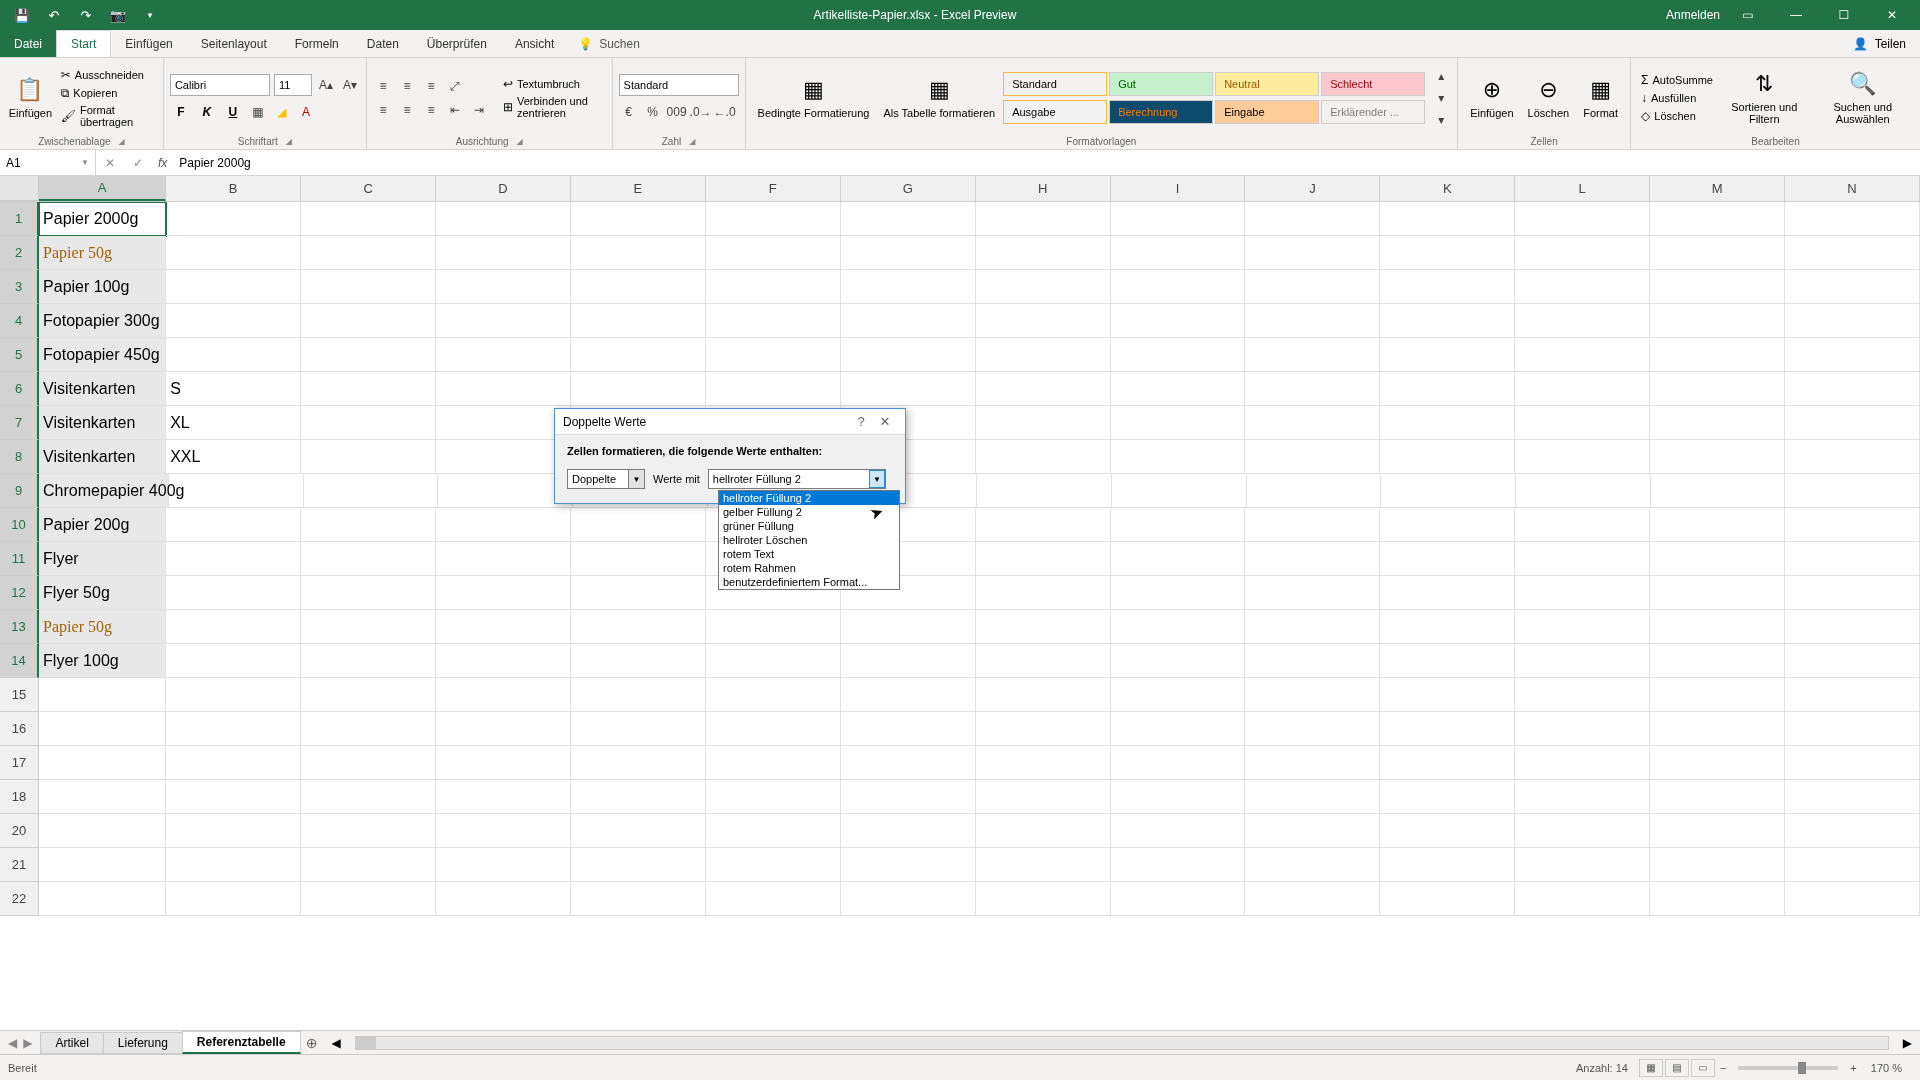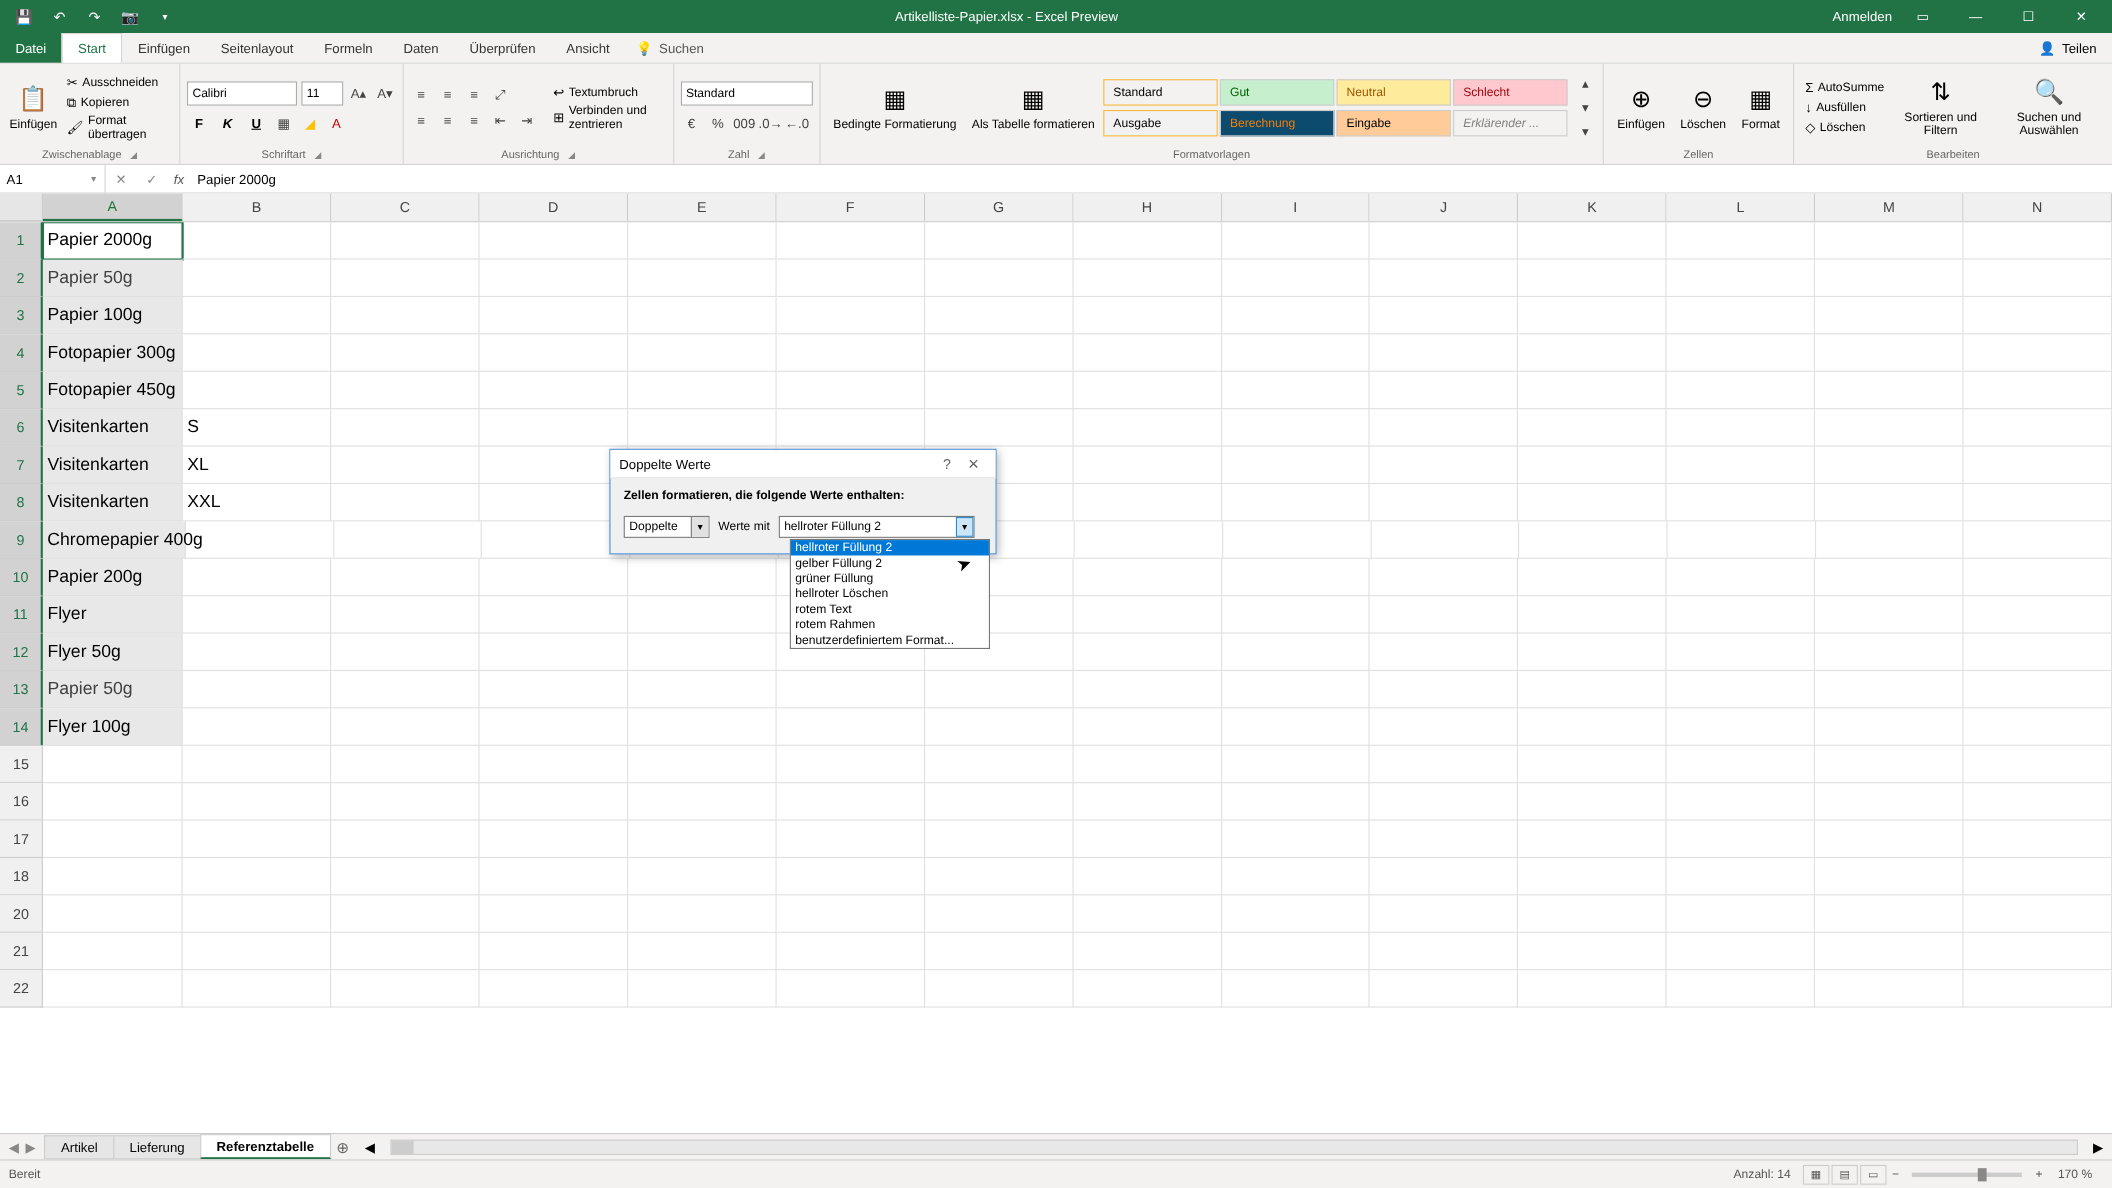--- a/index.html
+++ b/index.html
@@ -66,21 +66,21 @@
 .col-h { border-right: 1px solid #ccc; display: flex; align-items: center; justify-content: center; font-size: 13px; color: #444; background: #f0f0f0; }
 .col-h.sel { background: #d2d2d2; color: #217346; border-bottom: 2px solid #217346; }
 
 .grid-body { flex: 1; overflow: hidden; position: relative; }
 .row { display: flex; height: 34px; }
 .row-h { width: 40px; background: #f0f0f0; border-right: 1px solid #ccc; border-bottom: 1px solid #ccc; display: flex; align-items: center; justify-content: center; font-size: 13px; color: #444; }
 .row-h.sel { background: #d2d2d2; color: #217346; border-right: 2px solid #217346; }
 .cell { border-right: 1px solid #e0e0e0; border-bottom: 1px solid #e0e0e0; display: flex; align-items: center; padding: 0 4px; font-size: 16px; overflow: visible; white-space: nowrap; position: relative; }
 .cell.colA.selrange { background: #e8e8e8; }
 .cell.colA.active { background: #fff; outline: 2px solid #217346; outline-offset: -1px; }
-.cell.dup { background: #ffc7ce; color: #404040; }
+.cell.dup { background: #ffc7ce; color: #a16207; font-family: Liberation Serif, serif; }
 
 
 .dialog { position: absolute; left: 554px; top: 408px; width: 352px; background: #f0f0f0; border: 1px solid #4a90d9; box-shadow: 2px 2px 8px rgba(0,0,0,0.3); font-size: 11px; z-index: 100; }
 .dialog-title { height: 26px; background: #fff; border-bottom: 1px solid #ddd; display: flex; align-items: center; padding: 0 8px; }
 .dialog-title .t { flex: 1; font-size: 12px; }
 .dialog-title .btn { width: 24px; text-align: center; font-size: 13px; color: #666; }
 .dialog-body { padding: 10px 12px 14px 12px; }
 .dialog-label { font-weight: bold; font-size: 11px; margin-bottom: 12px; }
 .dialog-row { display: flex; align-items: center; gap: 8px; }
 .combo { border: 1px solid #7a7a7a; background: #fff; font-size: 11px; padding: 2px 18px 2px 4px; height: 20px; position: relative; display: flex; align-items: center; }
@@ -275,21 +275,21 @@
         <div style="display:flex;gap:2px">
           <div class="style-cell" style="border:1px solid #f9b938">Standard</div>
           <div class="style-cell" style="background:#c6efce;color:#006100">Gut</div>
           <div class="style-cell" style="background:#ffeb9c;color:#9c5700">Neutral</div>
           <div class="style-cell" style="background:#ffc7ce;color:#9c0006">Schlecht</div>
         </div>
         <div style="display:flex;gap:2px">
           <div class="style-cell" style="background:#f2f2f2;border:1px solid #f9b938">Ausgabe</div>
           <div class="style-cell" style="background:#0c4a6e;color:#fa7d00">Berechnung</div>
           <div class="style-cell" style="background:#ffcc99">Eingabe</div>
-          <div class="style-cell" style="font-style:italic;color:#7f7f7f">Erklärender ...</div>
+          <div class="style-cell" style="color:#7f7f7f">Erklärender ...</div>
         </div>
       </div>
       <div class="clip-col" style="margin-left:4px">
         <div class="mini-btn">▴</div>
         <div class="mini-btn">▾</div>
         <div class="mini-btn">▾</div>
       </div>
     </div>
     <div class="group-label">
         <span>Formatvorlagen</span>

